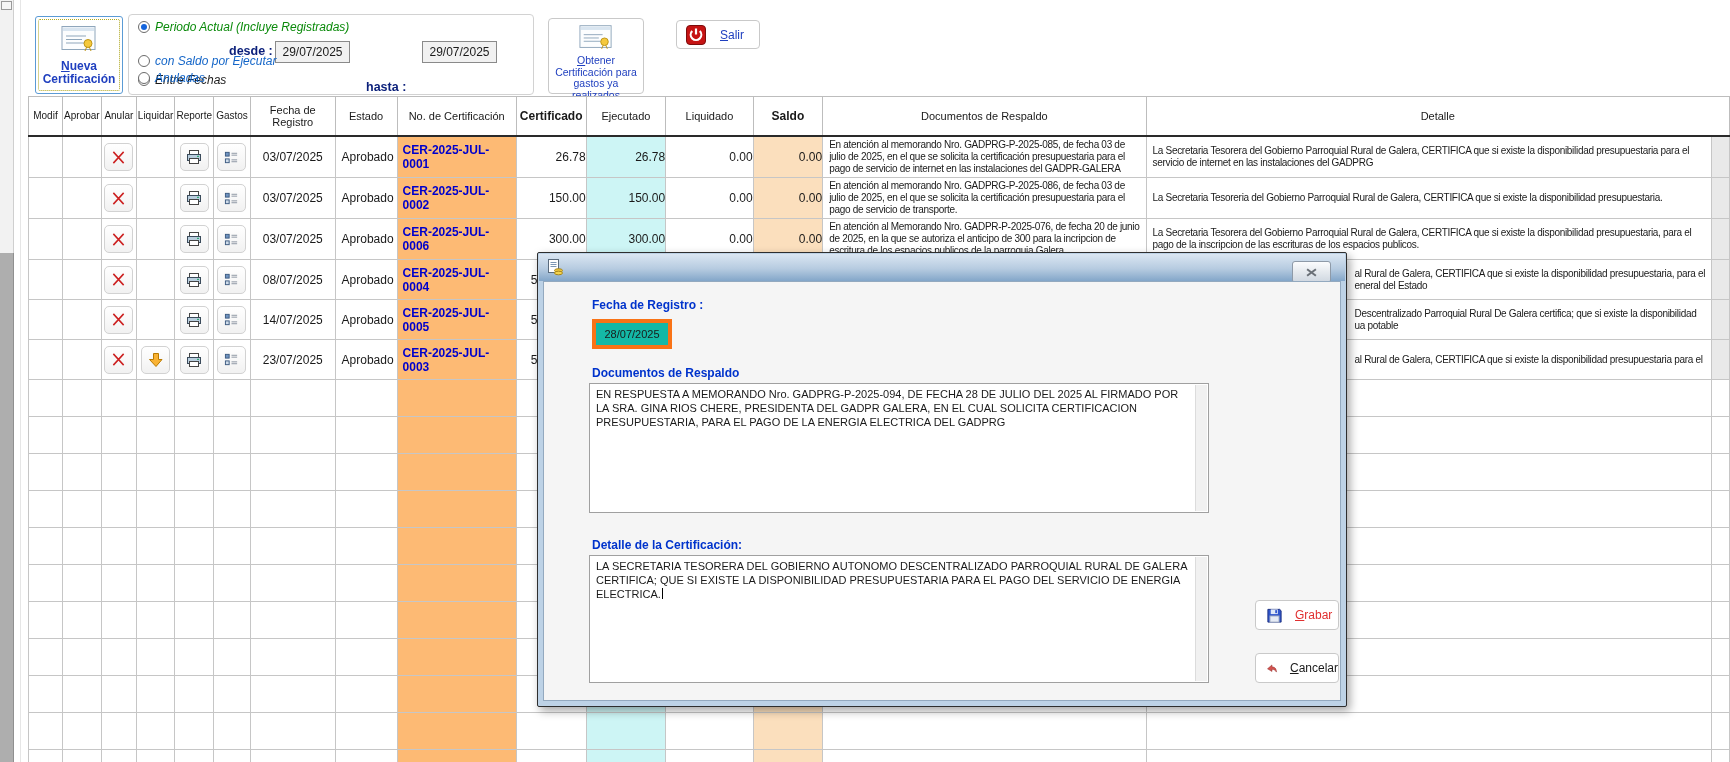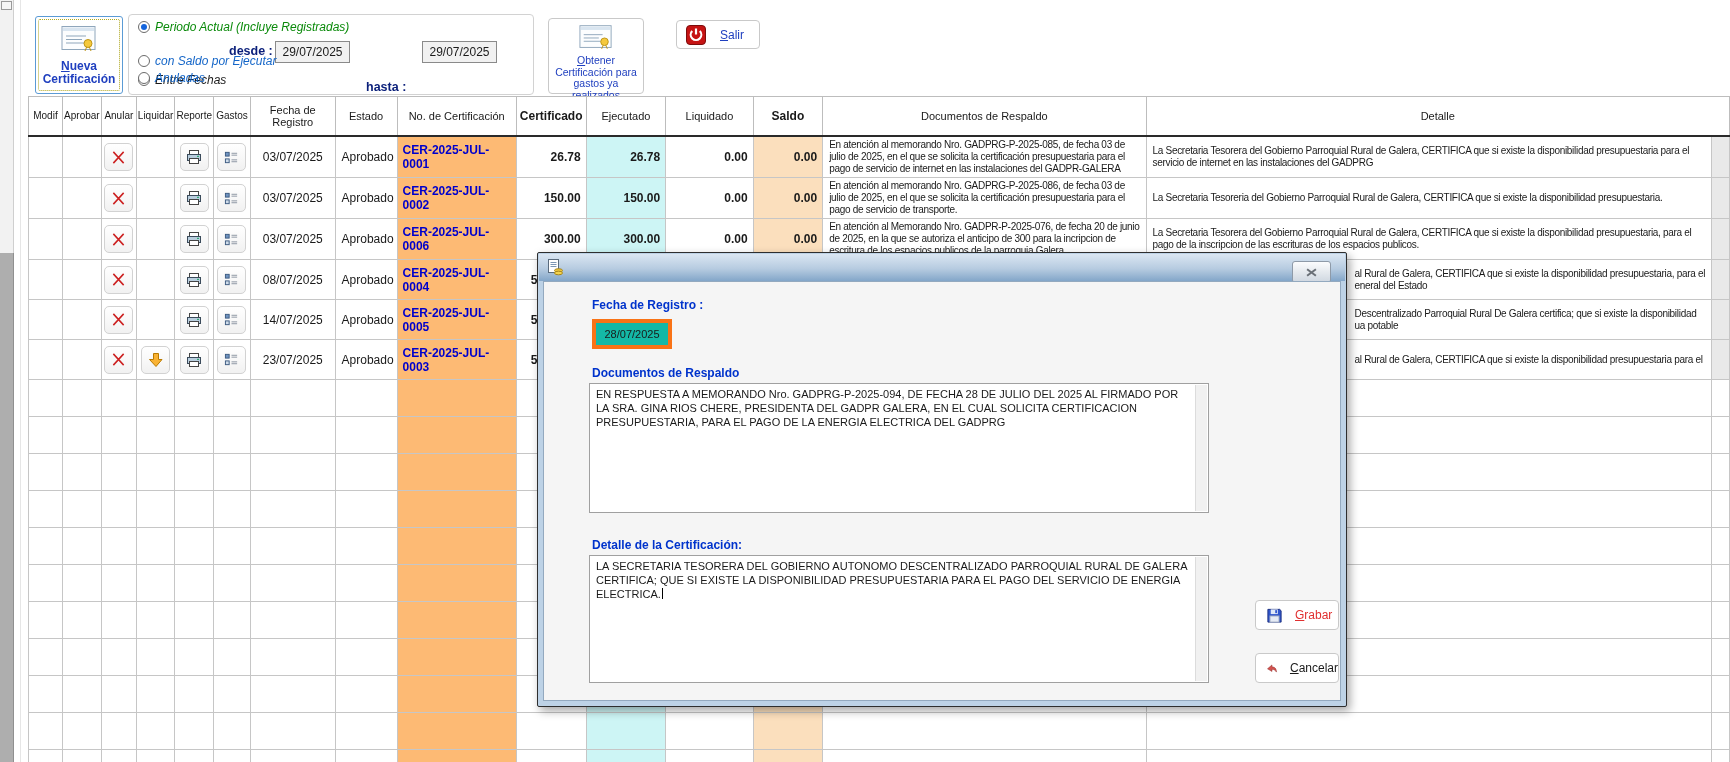--- a/index.html
+++ b/index.html
@@ -41,21 +41,21 @@
   .grid th.th-bold{font-weight:bold;font-size:12px;}
   .grid td{border:1px solid #c6c6c6;vertical-align:middle;font-size:12px;padding:0;overflow:hidden;box-sizing:border-box;}
   tr.data-row{height:40px;}
   tr.empty-row{height:37px;}
   td.c-center{text-align:center;}
   td.c-estado{padding-left:6px;}
   td.cert-link{color:#0000cc;font-weight:bold;padding-left:5px;font-size:12px;}
   td.yellow{background:#fdba74;}
   td.cyan{background:#cdf5f5;}
   td.peach{background:#fbdfbd;}
-  td.num{text-align:right;padding-right:5px;font-weight:bold;}
+  td.num{text-align:right;}
   td.num-frag{text-align:left;padding-left:14px;}
   td.small-txt{font-size:10px;letter-spacing:-0.3px;line-height:12px;padding:2px 6px;}
   td.strip-col{background:#e9e9e9;}
   td.strip-col.off{background:#fff;}
   .covered-line{white-space:nowrap;overflow:hidden;padding-left:202px;}
   .icon-btn{display:inline-flex;align-items:center;justify-content:center;width:27px;height:26px;
             border:1px solid #d2d2d2;border-radius:5px;background:linear-gradient(#ffffff,#f1f1f1);cursor:pointer;}
 
   
   .dialog{position:absolute;left:537px;top:252px;width:810px;height:455px;background:#bdd2e6;

